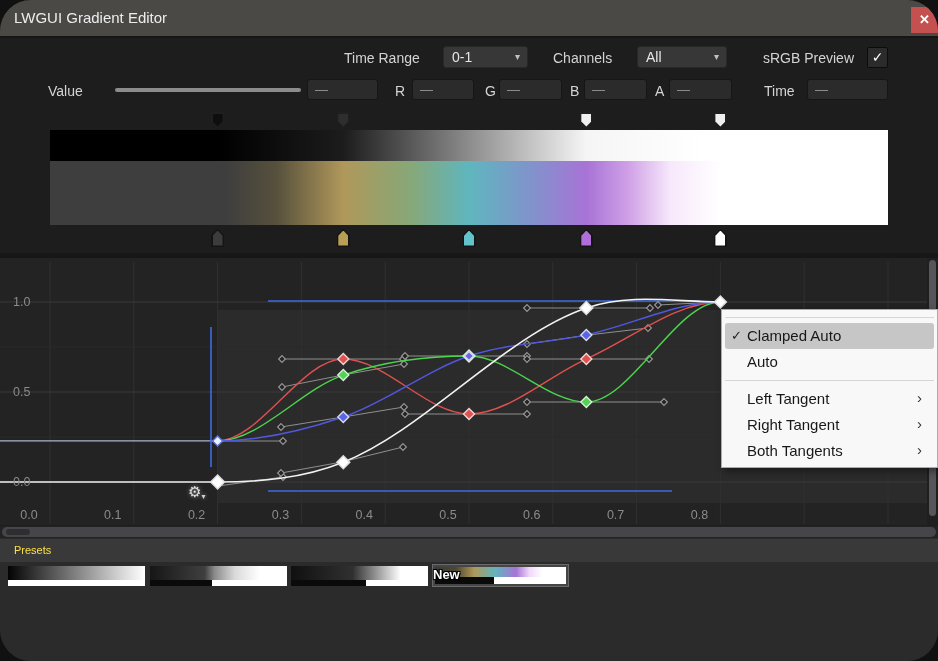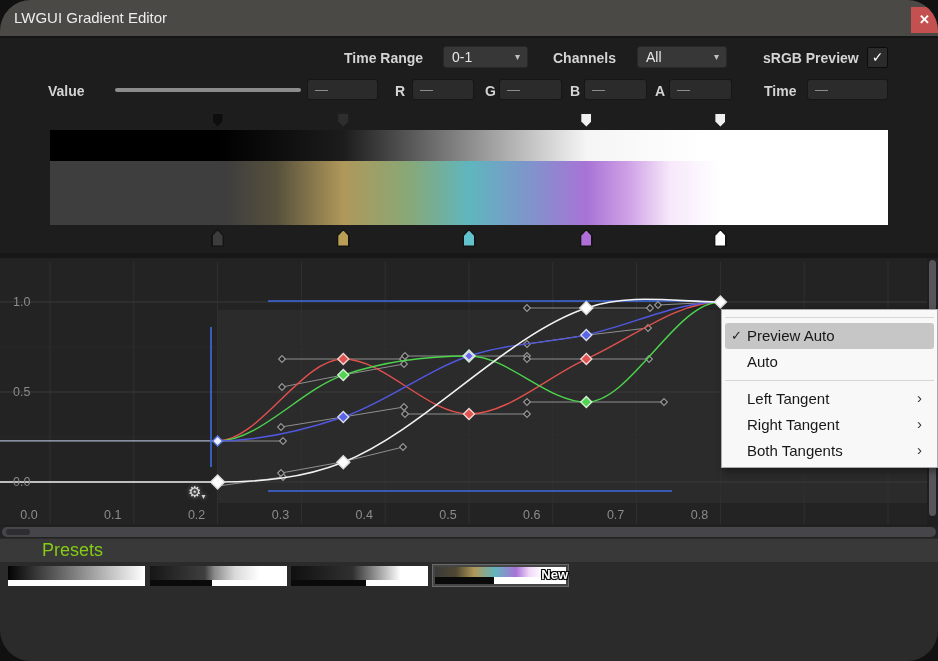--- a/index.html
+++ b/index.html
@@ -4,21 +4,21 @@
 <style>
   html,body{margin:0;padding:0;background:#111;}
   .win{position:relative;width:938px;height:661px;background:#1d1d1d;overflow:hidden;
        font-family:"Liberation Sans",sans-serif;border-radius:31px;-webkit-font-smoothing:antialiased;}
   
   .titlebar{position:absolute;left:0;top:0;width:938px;height:36px;background:#4a4946;border-bottom:2px solid #151515;}
   .title{position:absolute;left:14px;top:0;line-height:36px;font-size:15px;color:#ededed;}
   .close{position:absolute;left:911px;top:7px;width:27px;height:26px;background:#c4514f;color:#fff;
          text-align:center;line-height:26px;font-size:13px;font-weight:bold;cursor:pointer;}
   
-  .lbl{position:absolute;color:#d4d4d4;font-size:14px;white-space:nowrap;font-weight:bold;}
+  .lbl{position:absolute;color:#d4d4d4;font-size:14px;white-space:nowrap;}
   .dd{position:absolute;height:22px;background:#373737;border:1px solid #282828;border-radius:3px;color:#e6e6e6;font-size:14px;box-sizing:border-box;}
   .dd-t{position:absolute;left:8px;top:0;line-height:20px;}
   .dd-a{position:absolute;right:7px;top:0;line-height:20px;font-size:10px;color:#c0c0c0;}
   .dd-time{left:443px;top:46px;width:85px;}
   .dd-channels{left:637px;top:46px;width:90px;}
   .checkbox{position:absolute;left:867px;top:47px;width:19px;height:19px;background:#2b2b2b;border:1px solid #0c0c0c;
             border-radius:2px;color:#fff;text-align:center;line-height:18px;font-size:14px;}
   .slider{position:absolute;left:115px;top:88px;width:186px;height:4px;background:#8c8c8c;border-radius:2px;}
   .field{position:absolute;height:21px;background:#2b2b2b;border:1px solid #161616;border-radius:3px;color:#989898;
          font-size:13px;line-height:19px;padding-left:7px;box-sizing:border-box;}
@@ -49,29 +49,29 @@
   .gear{position:absolute;left:188px;top:484px;color:#dedede;font-size:15px;line-height:15px;
         text-shadow:0 0 4px rgba(240,240,240,.5);}
   .gear .sub{font-size:8px;color:#cfcfcf;vertical-align:-2px;}
   .hscroll-track{position:absolute;left:0;top:526px;width:938px;height:12px;background:#232323;}
   .hscroll-thumb{position:absolute;left:2px;top:527px;width:934px;height:10px;background:#46464a;border-radius:5px;}
   .hscroll-cap{position:absolute;left:6px;top:529px;width:24px;height:6px;background:#2e2e31;border-radius:3px;}
   .vscroll-track{position:absolute;left:927px;top:258px;width:11px;height:267px;background:#1f1f1f;}
   .vscroll-thumb{position:absolute;left:929px;top:260px;width:7px;height:256px;background:#55555a;border-radius:3.5px;}
   
   .presets-bar{position:absolute;left:0;top:538px;width:938px;height:24px;background:#393939;border-top:1px solid #2b2b2b;box-sizing:border-box;}
-  .presets-title{position:absolute;left:14px;top:0;line-height:23px;font-size:18px;color:#84cc16;margin-left:28px;}
+  .presets-title{position:absolute;left:14px;top:0;line-height:23px;font-size:11px;color:#fde047;}
   .presets-area{position:absolute;left:0;top:562px;width:938px;height:99px;background:#2b2b2b;}
   .swatch{position:absolute;top:566px;width:137px;height:20px;cursor:pointer;}
   .swatch .top{position:absolute;left:0;top:0;right:0;height:14px;}
   .swatch .strip{position:absolute;left:0;top:14px;right:0;height:6px;}
   .swatch.framed{top:564px;height:23px;border:1px solid #6a6a6a;background:#454545;padding:2px;box-sizing:border-box;}
   .swatch.framed .top{left:2px;right:2px;top:2px;height:10px;}
   .swatch.framed .strip{left:2px;right:2px;top:12px;height:7px;}
-  .new-label{position:absolute;left:0;right:0;top:2px;text-align:right;font-weight:bold;font-size:13px;color:#fff;
+  .new-label{position:absolute;left:0;right:0;top:2px;text-align:left;font-weight:bold;font-size:13px;color:#fff;
     text-shadow:-1px -1px 0 #000,1px -1px 0 #000,-1px 1px 0 #000,1px 1px 0 #000,0 0 2px #000;}
   
   .menu{position:absolute;left:721px;top:309px;width:217px;background:#f8f8f8;border:1px solid #ababab;
         box-shadow:3px 3px 8px rgba(0,0,0,.45);box-sizing:border-box;padding:2px 0 3px 0;z-index:50;}
   .menu-item{position:relative;height:26px;line-height:26px;font-size:15px;color:#181818;padding-left:22px;margin:0 3px;cursor:default;}
   .menu-item.hl{background:#c6c6c6;border-radius:3px;}
   .menu-check{position:absolute;left:6px;top:0;font-size:13px;color:#222;}
   .menu-arrow{position:absolute;right:12px;top:-1px;font-size:15px;color:#333;}
   .menu-sep{height:1px;background:#d6d6d6;margin:5px 3px;}
 </style>
@@ -289,21 +289,21 @@
       </div>
       <div class="swatch framed" style="left: 432px;">
         <div class="top" style="background: linear-gradient(90deg, rgb(58, 58, 58) 0%, rgb(79, 71, 50) 16%, rgb(176, 152, 90) 30%, rgb(98, 180, 190) 46%, rgb(168, 115, 214) 62%, rgb(240, 216, 248) 72%, rgb(255, 255, 255) 82%);"></div>
         <div class="strip" style="background: linear-gradient(90deg, rgb(10, 10, 10) 0%, rgb(10, 10, 10) 45%, rgb(255, 255, 255) 45%);"></div>
         <div class="new-label">New</div>
       </div>
     </div>
 
   <div class="menu">
       <div class="menu-sep"></div>
-      <div class="menu-item hl"><span class="menu-check">✓</span><span>Preview Auto</span></div>
+      <div class="menu-item hl"><span class="menu-check">✓</span><span>Clamped Auto</span></div>
       <div class="menu-item"><span>Auto</span></div>
       <div class="menu-sep"></div>
       <div class="menu-item"><span>Left Tangent</span><span class="menu-arrow">›</span></div>
       <div class="menu-item"><span>Right Tangent</span><span class="menu-arrow">›</span></div>
       <div class="menu-item"><span>Both Tangents</span><span class="menu-arrow">›</span></div>
     </div>
 
 </div>
 
 </body></html>

